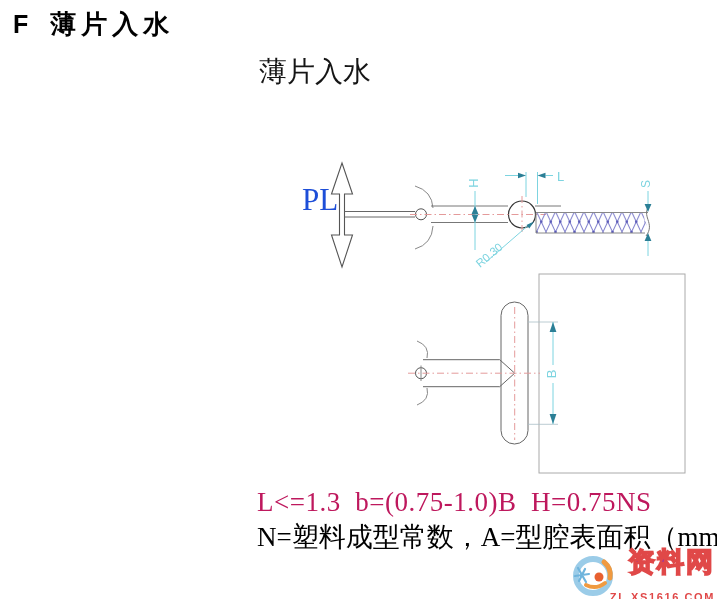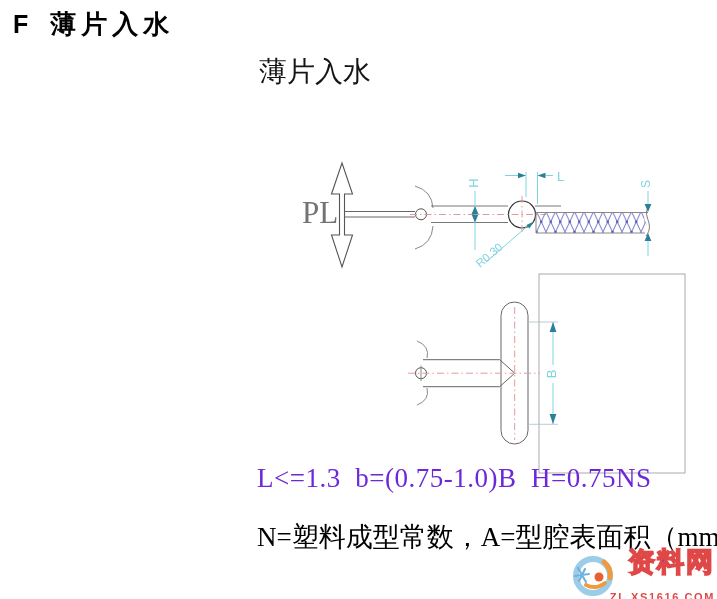--- a/index.html
+++ b/index.html
@@ -8,23 +8,23 @@
     overflow:hidden;font-family:"Liberation Sans",sans-serif;color:#111;
   }
   .abs{position:absolute;}
   
   .header{left:13px;top:7px;display:flex;align-items:baseline;gap:22px;}
   .header .letter{font:bold 25px "Liberation Sans",sans-serif;color:#000;}
   .header .title{font:bold 26px "Liberation Serif",serif;color:#000;letter-spacing:5px;}
   
   .desc{left:259px;top:50px;font:28px/43px "Liberation Serif",serif;color:#151515;}
   
-  .pl-label{left:302px;top:195px;font:31px "Liberation Serif",serif;color:#737373;}
+  .pl-label{left:302px;top:182px;font:31px "Liberation Serif",serif;color:#1d4ed8;}
   
-  .formula1{left:257px;top:463px;font:27px "Liberation Serif",serif;color:#6d28d9;white-space:pre;letter-spacing:0.5px;}
+  .formula1{left:257px;top:487px;font:27px "Liberation Serif",serif;color:#be185d;white-space:pre;letter-spacing:0.5px;}
   .formula2{left:257px;top:519px;font:27px "Liberation Serif",serif;color:#000;white-space:pre;}
   
   .watermark{right:2px;bottom:-4px;display:flex;align-items:center;z-index:5;}
   .wm-text{margin-left:-14px;display:flex;flex-direction:column;align-items:flex-end;}
   .wm-name{
     font:bold 27px "Liberation Sans",sans-serif;color:#6d28d9;
     -webkit-text-stroke:1.6px #e04848;
     text-shadow:0 0 1px #e04848;letter-spacing:2px;line-height:27px;
   }
   .wm-url{font:bold 11px "Liberation Sans",sans-serif;color:#e04848;letter-spacing:1.6px;margin-top:15px;}

